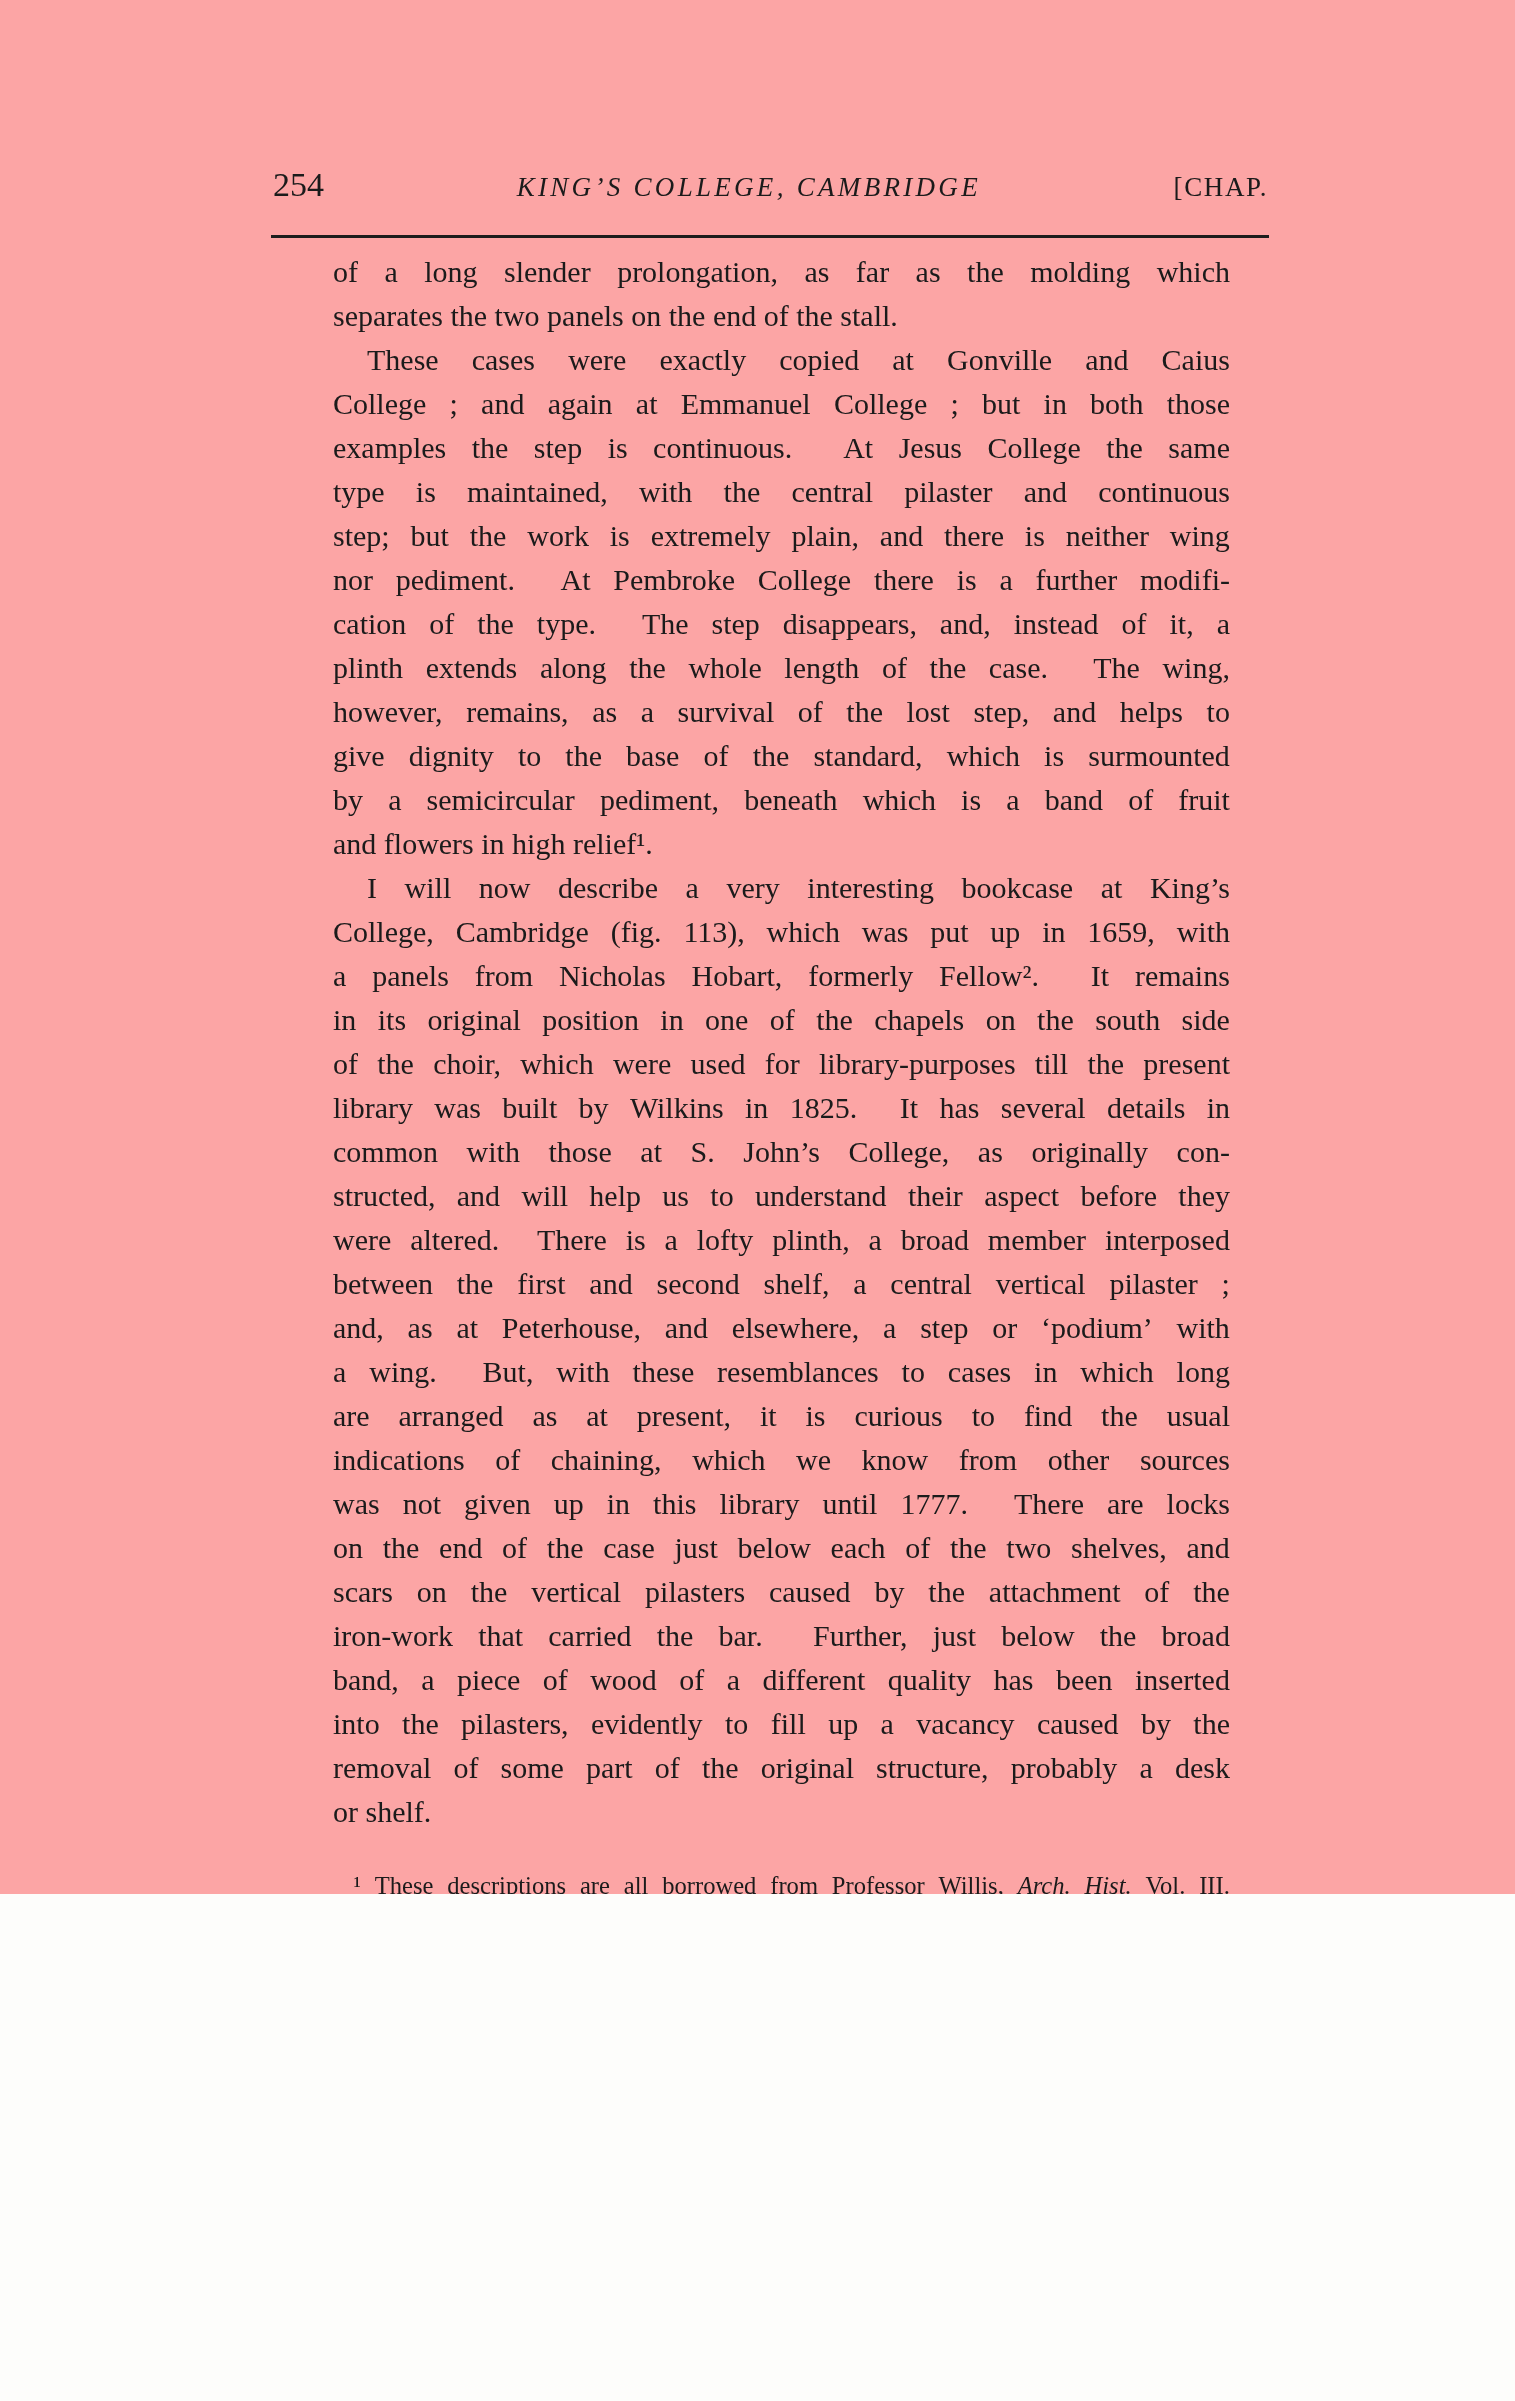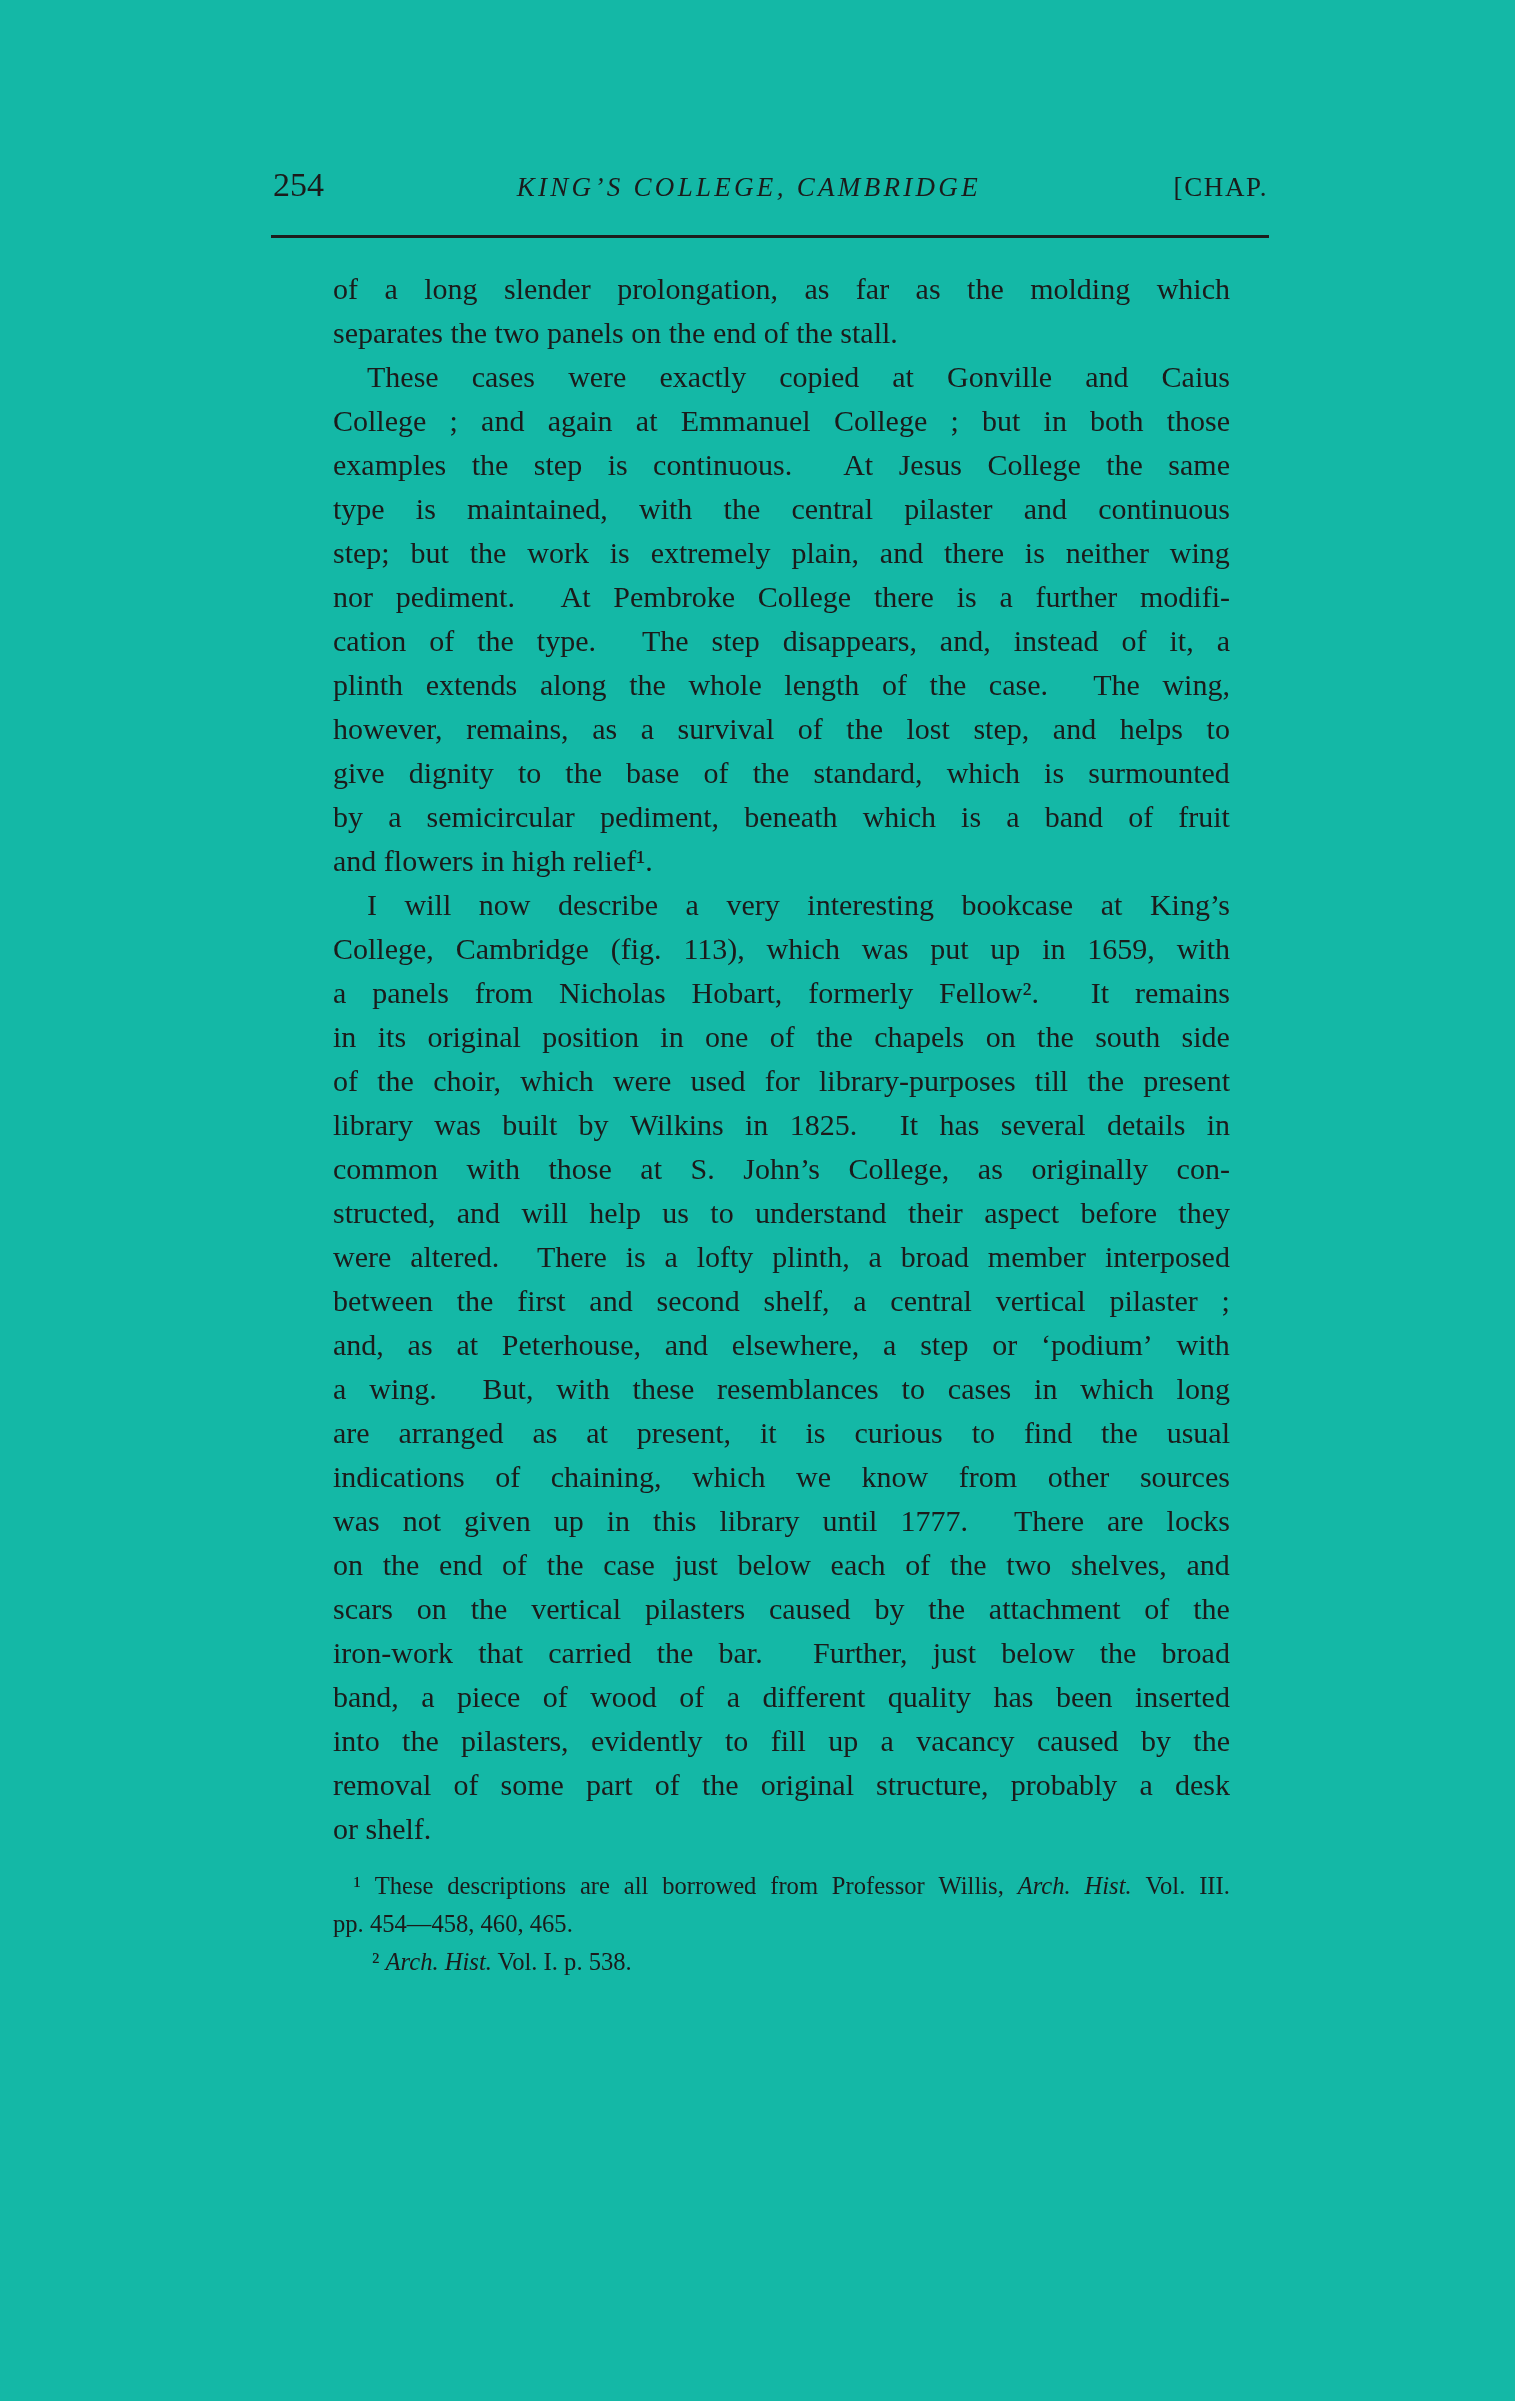--- a/index.html
+++ b/index.html
@@ -1,37 +1,37 @@
 <!DOCTYPE html>
 <html style="font-size:13px"><head>
 <meta charset="utf-8">
 <style>
   html,body { margin:0; padding:0; }
   body { background:#fdfdfb; }
   .sheet {
     position:relative;
-    width:1516px; height:2401px;
-    background:#14b8a6;
+    width:1516px; height:1894px;
+    background:#fca5a5;
     color:#1b1b1b;
     font-family:"Liberation Serif","DejaVu Serif",serif;
     overflow:hidden;
   }
   .page-header {
     position:absolute; top:166px; left:273px; width:995px;
     display:flex; justify-content:space-between; align-items:baseline;
   }
   .page-number { font-size:34px; }
   .running-title { font-size:27px; letter-spacing:3.3px;font-style:italic; }
   .chapter-marker { font-size:27px; letter-spacing:1.6px; }
   .header-rule {
     position:absolute; top:235px; left:271px; width:998px; height:2.5px;
     background:#1d1d1d;
   }
   .body-text {
-    position:absolute; top:272px; left:333px; width:897px;
+    position:absolute; top:255px; left:333px; width:897px;
     font-size:30px; line-height:1.15;
   }
   .line {
     height:44px;
     display:flex; justify-content:space-between; align-items:baseline;
   }
   .line.indent { padding-left:34px; }
   .line.last { display:block; }
   .footnotes {
     position:absolute; top:1872px; left:333px; width:897px;

